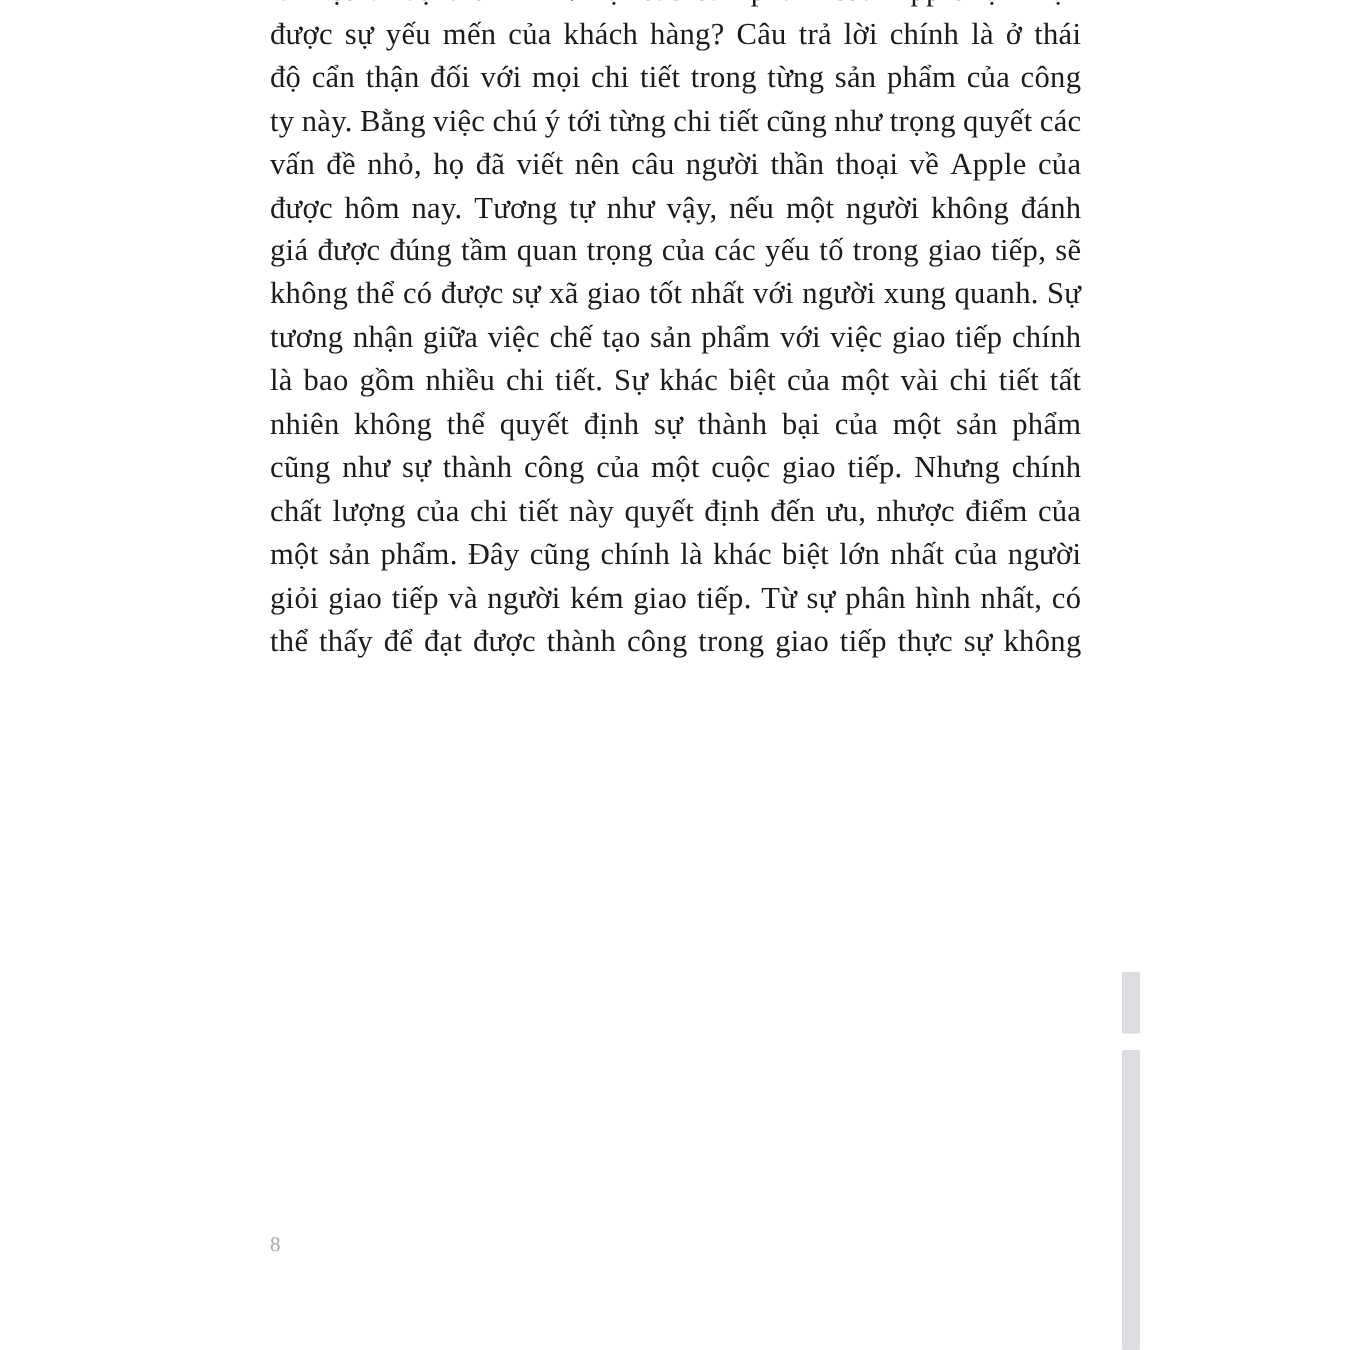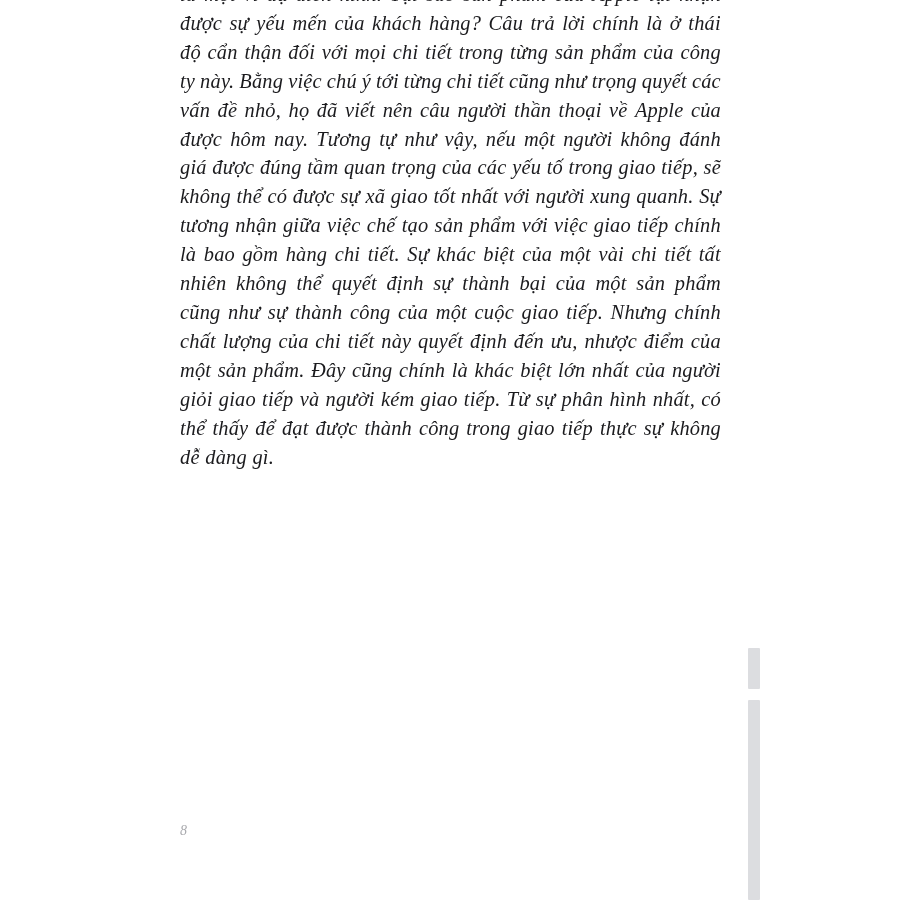--- a/index.html
+++ b/index.html
@@ -15,21 +15,20 @@
     overflow: hidden;
     position: relative;
   }
 
   .page {
     position: relative;
     width: 828px;
     height: 900px;
     background: #ffffff;
     box-sizing: border-box;
-    font-style: italic;
   }
 
   
   .text-column {
     position: absolute;
     left: 180px;
     top: -20px;
     width: 541px;
   }
 
@@ -239,21 +238,21 @@
           <span>với</span>
           <span>việc</span>
           <span>giao</span>
           <span>tiếp</span>
           <span>chính</span>
         </span>
       <span class="line justify">
           <span>là</span>
           <span>bao</span>
           <span>gồm</span>
-          <span>hàng</span>
+          <span>nhiều</span>
           <span>chi</span>
           <span>tiết.</span>
           <span>Sự</span>
           <span>khác</span>
           <span>biệt</span>
           <span>của</span>
           <span>một</span>
           <span>vài</span>
           <span>chi</span>
           <span>tiết</span>
@@ -341,21 +340,20 @@
           <span>được</span>
           <span>thành</span>
           <span>công</span>
           <span>trong</span>
           <span>giao</span>
           <span>tiếp</span>
           <span>thực</span>
           <span>sự</span>
           <span>không</span>
         </span>
-      <span class="line">dễ dàng gì.</span>
     </p>
   </div>
 
   <div class="folio" style="color: rgb(168, 169, 173);">8</div>
 
   <div class="scroll-rail">
     <div class="scroll-bar top-thumb" style="background: rgb(220, 221, 224);"></div>
     <div class="scroll-bar bottom-thumb" style="background: rgb(220, 221, 224);"></div>
   </div>
 

